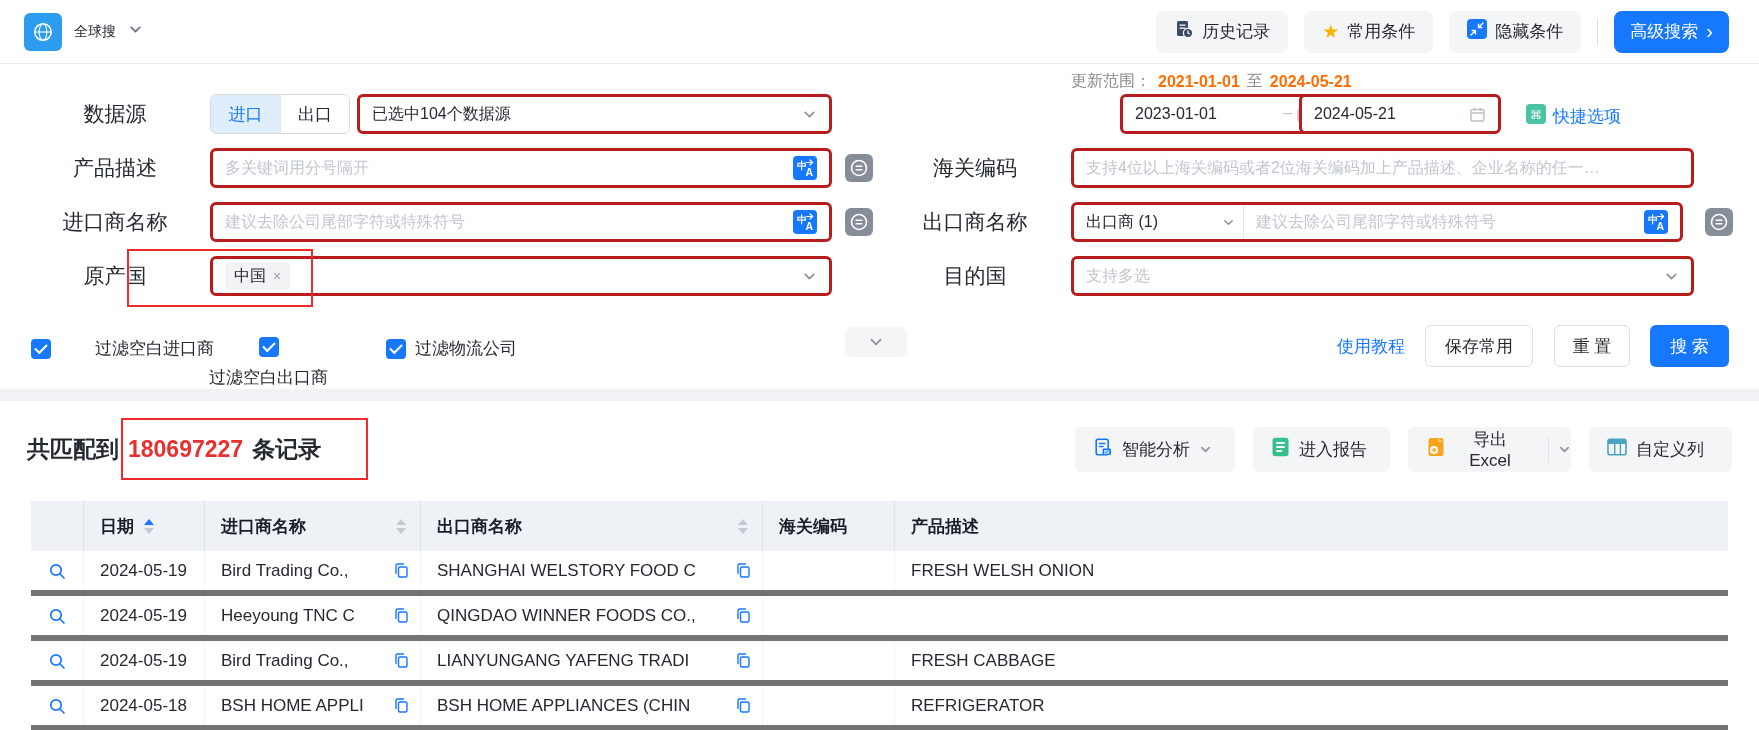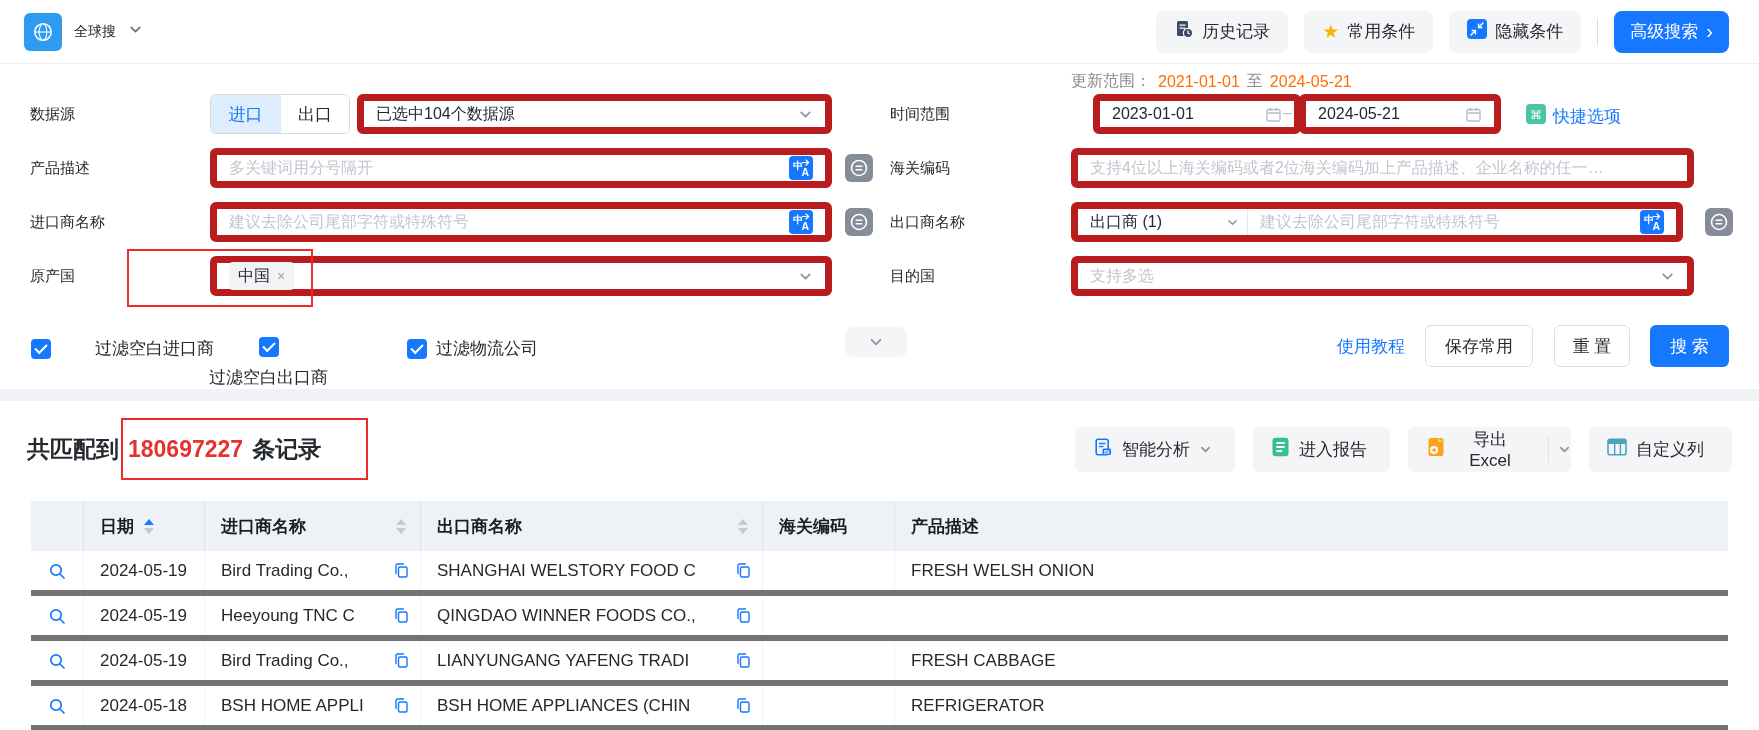--- a/index.html
+++ b/index.html
@@ -17,24 +17,24 @@
   .tb-btn { height:42px; padding:0 18px; background:#f4f5f7; border:none; border-radius:8px;
     display:flex; align-items:center; gap:8px; font-size:17px; color:#24292f; cursor:pointer; font-family:inherit; }
   .star-glyph { color:#f8b500; font-size:19px; line-height:1; }
   .tb-divider { width:1px; height:28px; background:#dcdfe3; }
   .tb-primary { height:42px; padding:0 16px; background:#1677ff; color:#fff; border:none; border-radius:8px;
     display:flex; align-items:center; gap:8px; font-size:17px; cursor:pointer; font-family:inherit; }
   .tb-primary .arrow { font-size:20px; line-height:1; margin-top:-2px; }
 
   
   .update-range { position:absolute; left:1071px; top:71px; font-size:16px; color:#8c8c8c; display:flex; gap:7px; align-items:center; }
-  .update-range b { color:#ff6e00; font-weight:normal; }
-
-  .f-label { position:absolute; width:170px; text-align:left; font-size:15px; color:#24292f; line-height:40px; }
-  .ctrl { position:absolute; height:40px; border:7px solid #b91c1c; border-radius:6px; background:#fff;
+  .update-range b { color:#ff6e00; font-weight:bold; }
+
+  .f-label { position:absolute; width:170px; text-align:center; font-size:21px; color:#24292f; line-height:40px; }
+  .ctrl { position:absolute; height:40px; border:3px solid #b91c1c; border-radius:6px; background:#fff;
     display:flex; align-items:center; padding:0 12px; font-size:16px; color:#24292f; }
   .ctrl input { border:none; outline:none; flex:1; font-size:16px; color:#24292f; font-family:inherit; background:transparent; min-width:0; }
   .ctrl input::placeholder { color:#c1c6ce; }
   .chev { margin-left:auto; display:flex; }
   .placeholder-text { color:#c1c6ce; }
 
   .seg { position:absolute; left:210px; top:94px; height:40px; display:flex; border:1px solid #d9d9d9;
     border-radius:6px; overflow:hidden; }
   .seg > div { width:69px; display:flex; align-items:center; justify-content:center; font-size:17px; cursor:pointer; }
   .seg .on { background:#dfeefc; color:#1677ff; }
@@ -170,22 +170,21 @@
   </div>
   <div class="ctrl" style="left:357px; top:94px; width:475px; cursor:pointer;">
     <span>已选中104个数据源</span>
     <span class="chev">
       <svg width="15" height="15" viewBox="0 0 14 14">
           <path d="M3 5l4 4 4-4" fill="none" stroke="#8a9099" stroke-width="1.5" stroke-linecap="round" stroke-linejoin="round"></path>
         </svg>
     </span>
   </div>
 
-  <div class="f-label" style="left:890px; top:94px;">时间范围</div>
-  <div class="ctrl" style="left:1093px; top:94px; width:208px;">
+  <div class="ctrl" style="left:1120px; top:94px; width:208px;">
     <input readonly="" value="2023-01-01" style="">
     <span class="chev">
       <svg width="17" height="17" viewBox="0 0 17 17">
           <rect x="2" y="3.5" width="13" height="11.5" rx="1.5" fill="none" stroke="#b9bec8" stroke-width="1.4"></rect>
           <path d="M5.5 1.8v3M11.5 1.8v3M2 7h13" stroke="#b9bec8" stroke-width="1.4"></path>
         </svg>
     </span>
   </div>
   <div class="dash">–</div>
   <div class="ctrl" style="left:1299px; top:94px; width:202px;">
@@ -304,21 +303,21 @@
   </div>
 
   <div class="cbx-group" style="left:31px;gap:44px;">
     <span class="cbx"></span>
     <span class="cbx-label">过滤空白进口商</span>
   </div>
   <div class="cbx-group" style="left:209px;flex-direction:column;">
     <span class="cbx"></span>
     <span class="cbx-label">过滤空白出口商</span>
   </div>
-  <div class="cbx-group" style="left:407px;">
+  <div class="cbx-group" style="left:386px;">
     <span class="cbx"></span>
     <span class="cbx-label">过滤物流公司</span>
   </div>
 
   <button class="pill">
     <svg width="16" height="16" viewBox="0 0 14 14">
         <path d="M3 5l4 4 4-4" fill="none" stroke="#8a9099" stroke-width="1.5" stroke-linecap="round" stroke-linejoin="round"></path>
       </svg>
   </button>
 

